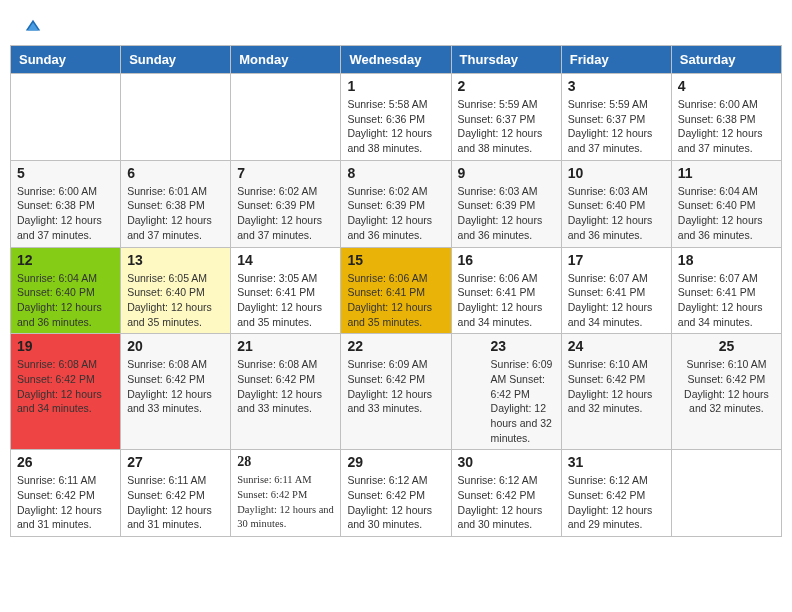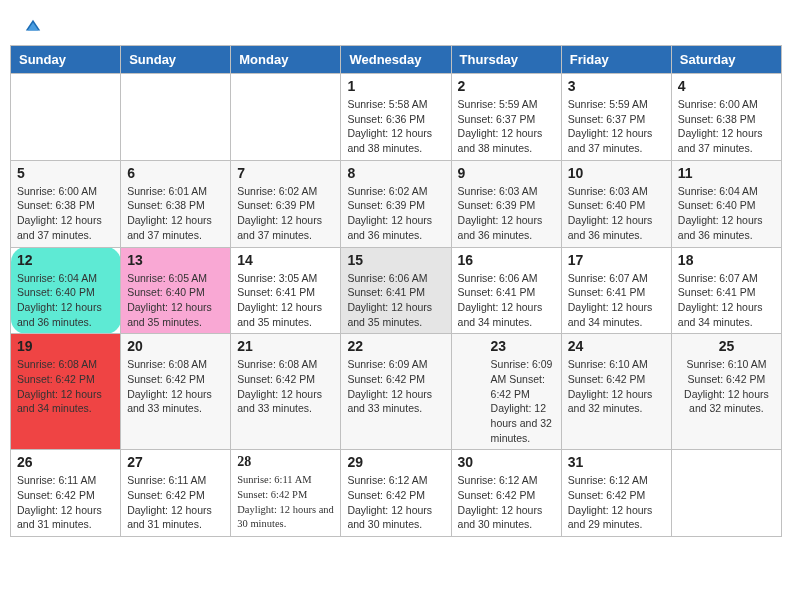--- a/index.html
+++ b/index.html
@@ -193,39 +193,39 @@
 Daylight: 12 hours and 36 minutes.</div>
         </td>
         <td style="background-color: rgb(247, 247, 247);">
           <div class="day-number">11</div>
           <div class="day-detail">Sunrise: 6:04 AM
 Sunset: 6:40 PM
 Daylight: 12 hours and 36 minutes.</div>
         </td>
       </tr>
       <tr>
-        <td style="background-color: #5eead4; border-radius: 15px;">
+        <td style="background-color: #84cc16;">
           <div class="day-number">12</div>
           <div class="day-detail">Sunrise: 6:04 AM
 Sunset: 6:40 PM
 Daylight: 12 hours and 36 minutes.</div>
         </td>
-        <td style="background-color: #f9a8d4; margin-top: 44px;">
+        <td style="background-color: #fef9c3; margin-top: 44px;">
           <div class="day-number">13</div>
           <div class="day-detail">Sunrise: 6:05 AM
 Sunset: 6:40 PM
 Daylight: 12 hours and 35 minutes.</div>
         </td>
         <td style="background-color: rgb(255, 255, 255); margin-top: 42px;">
           <div class="day-number">14</div>
           <div class="day-detail">Sunrise: 3:05 AM
 Sunset: 6:41 PM
 Daylight: 12 hours and 35 minutes.</div>
         </td>
-        <td style="background-color: #e5e5e5; margin-left: 19px;">
+        <td style="background-color: #eab308; margin-left: 19px;">
           <div class="day-number">15</div>
           <div class="day-detail">Sunrise: 6:06 AM
 Sunset: 6:41 PM
 Daylight: 12 hours and 35 minutes.</div>
         </td>
         <td style="background-color: rgb(255, 255, 255);">
           <div class="day-number">16</div>
           <div class="day-detail">Sunrise: 6:06 AM
 Sunset: 6:41 PM
 Daylight: 12 hours and 34 minutes.</div>

